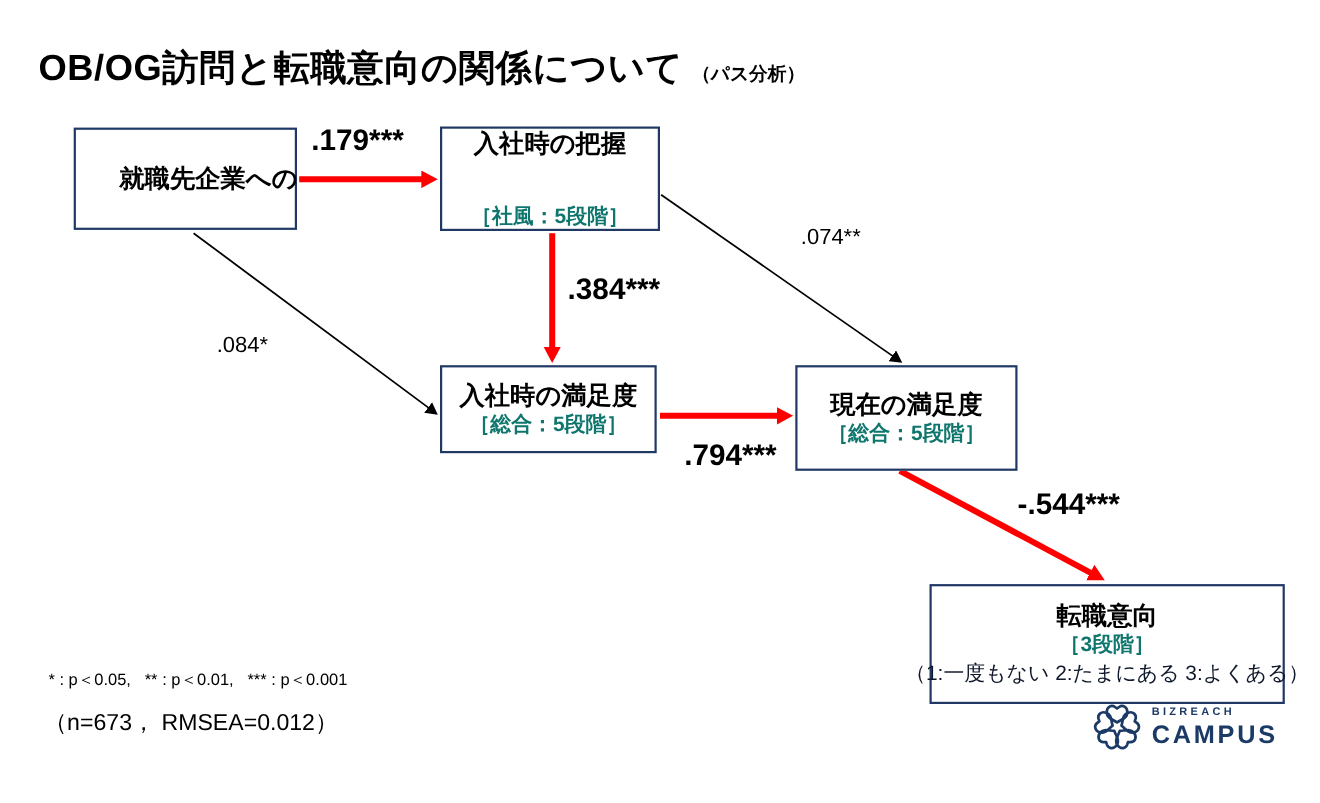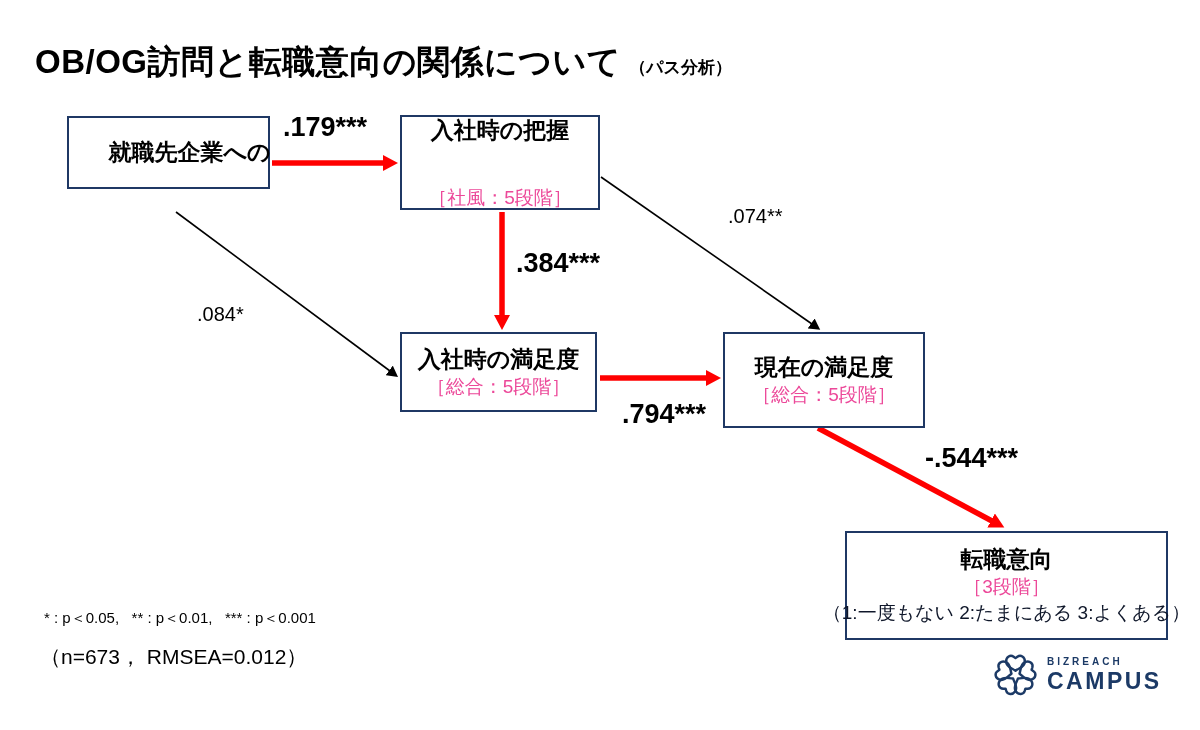--- a/index.html
+++ b/index.html
@@ -13,42 +13,42 @@
   .title-sub{font-size:17px;font-weight:bold;margin-left:8px;}
   
   .wires{position:absolute;left:0;top:0;width:1200px;height:730px;}
   
   .node{
     position:absolute;border:2.5px solid #1f3864;background:#ffffff;
     display:flex;flex-direction:column;align-items:center;justify-content:center;
     text-align:center;box-sizing:border-box;
   }
   .node-title{font-size:23px;font-weight:bold;line-height:1.3;white-space:nowrap;}
-  .node-sub{font-size:19px;font-weight:normal;line-height:1.25;color:#ec4899;white-space:nowrap;}
+  .node-sub{font-size:19px;font-weight:bold;line-height:1.25;color:#0f766e;white-space:nowrap;}
   .node-note{font-size:19px;font-weight:normal;line-height:1.3;color:#0f172a;white-space:nowrap;margin-top:2px;}
-  #node-visit{left:67px;top:116px;width:203px;height:73px;padding-left:42px;}
+  #node-visit{left:67px;top:116px;width:203px;height:93px;padding-left:42px;}
   #node-grasp{left:400px;top:115px;width:200px;height:95px;gap:40px;}
   #node-entry{left:400px;top:332px;width:197px;height:80px;}
   #node-current{left:723px;top:332px;width:202px;height:96px;}
   #node-intent{left:845px;top:531px;width:323px;height:109px;}
   
   .coef{position:absolute;font-weight:bold;white-space:nowrap;}
   .coef-lg{font-size:27px;}
   .coef-sm{font-size:20px;font-weight:normal;}
   #coef-visit-grasp{left:283px;top:112px;}
   #coef-grasp-entry{left:516px;top:248px;}
   #coef-visit-entry{left:197px;top:303px;}
   #coef-grasp-current{left:728px;top:205px;}
   #coef-entry-current{left:622px;top:399px;}
   #coef-current-intent{left:925px;top:443px;}
   
   .footnote-sig{position:absolute;left:44px;top:609px;font-size:15px;white-space:pre;}
   .footnote-stats{position:absolute;left:40px;top:643px;font-size:21px;white-space:pre;}
   
-  .logo{position:absolute;left:993px;top:651px;display:flex;align-items:center;}
+  .logo{position:absolute;left:993px;top:637px;display:flex;align-items:center;}
   .logo-text{margin-left:9px;display:flex;flex-direction:column;color:#1c3a66;}
   .logo-brand{font-size:10px;font-weight:bold;letter-spacing:3px;line-height:1;}
   .logo-product{font-size:23px;font-weight:bold;letter-spacing:2.5px;line-height:1;margin-top:3px;text-align:center;}
 </style>
 </head>
 <body>
 
 <div class="canvas">
 
   <div class="title-row">

